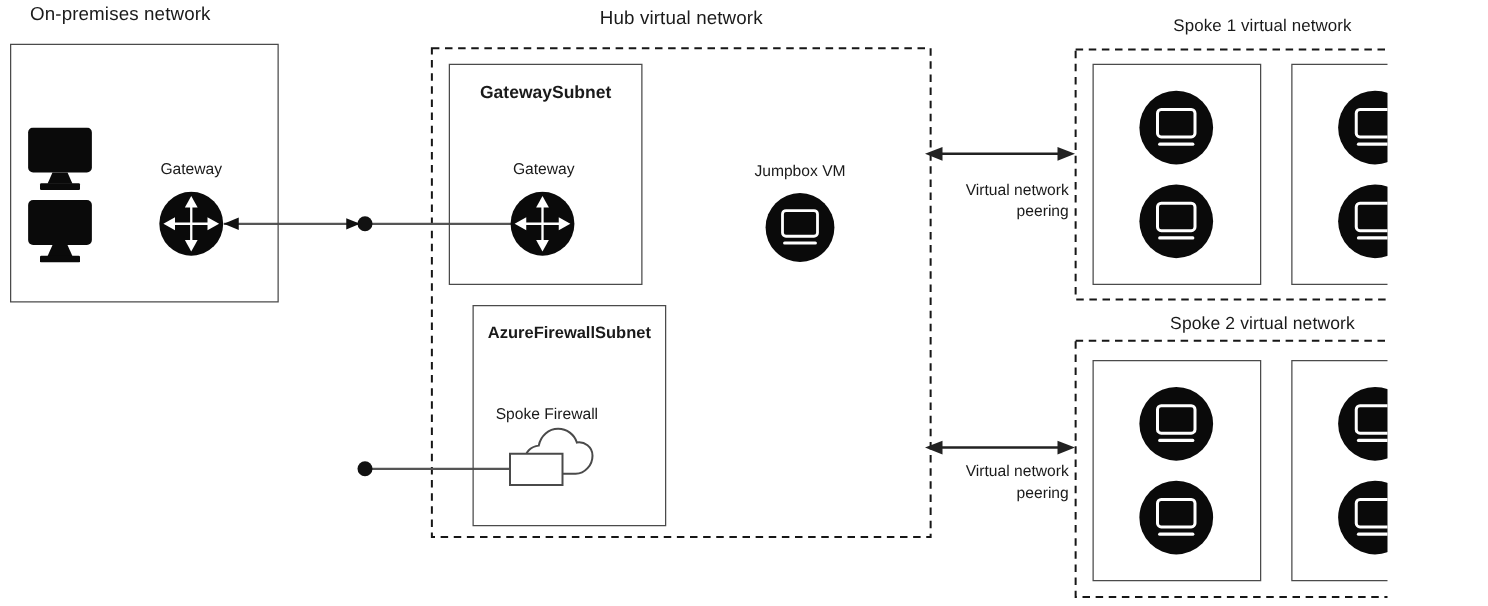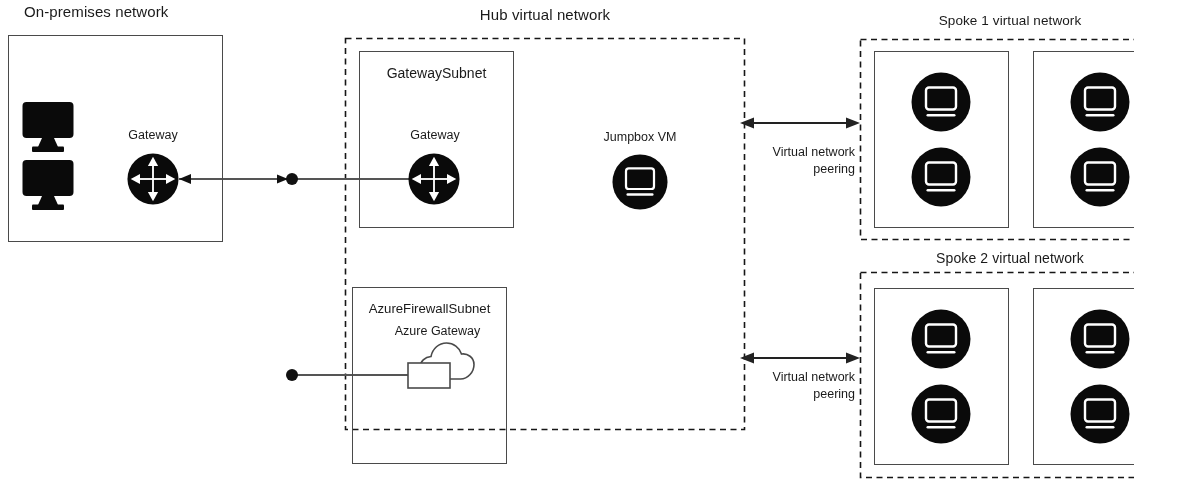--- a/index.html
+++ b/index.html
@@ -4,32 +4,32 @@
 <style>
   html, body { margin: 0; padding: 0; background: #ffffff; }
   .canvas {
     position: relative;
     width: 1110px;
     height: 485px;
     background: #ffffff;
     font-family: "Liberation Sans", "DejaVu Sans", sans-serif;
     color: #1a1a1a;
     overflow: hidden;
-    padding-left: 24px;
   }
   .overlay {
     position: absolute;
     left: 0; top: 0;
     width: 1190px; height: 485px;
   }
   .box {
     position: absolute;
     border: 1.6px solid #4a4a4a;
     background: transparent;
     box-sizing: border-box;
+    font-weight: bold;
   }
   .section-title {
     position: absolute;
     font-size: 15px;
     letter-spacing: 0.1px;
     white-space: nowrap;
   }
   .centered { text-align: center; white-space: nowrap; }
   .subnet-title {
     text-align: center;
@@ -131,24 +131,24 @@
 
   <div class="icon-label" style="left:590px; top:130px; width:100px;">Jumpbox VM</div>
   <div class="icon-abs" style="left:612px; top:154px;">
     <svg width="56" height="56" viewBox="0 0 60 60">
       <circle cx="30" cy="30" r="29.5" fill="#0a0a0a"></circle>
       <rect x="15" y="15.5" width="30" height="22" rx="3" fill="none" stroke="#ffffff" stroke-width="2.4"></rect>
       <rect x="15.5" y="42" width="29" height="2.6" rx="1.3" fill="#ffffff"></rect>
     </svg>
   </div>
 
-  <div class="box" style="left:352px; top:244px; width:155px; height:177px;margin-top:43px;">
+  <div class="box" style="left:378px; top:244px; width:155px; height:177px;">
     <div class="subnet-title small">AzureFirewallSubnet</div>
   </div>
-  <div class="icon-label" style="left:385px; top:324px; width:105px;">Azure Gateway</div>
+  <div class="icon-label" style="left:385px; top:324px; width:105px;">Spoke Firewall</div>
   <div class="icon-abs" style="left:402px; top:335px;">
     <svg width="78" height="56" viewBox="0 0 78 56">
       <path d="M 32 44 C 24 44 18 39 18 32.5 C 18 26.5 23 22 29 21.5 C 30.5 13.5 37 8 44.5 8 C 51.5 8 57.5 12.5 59.5 19 C 65.5 18 72 22.5 72 29.5 C 72 37 66 44 58.5 44 Z" fill="#ffffff" stroke="#4a4a4a" stroke-width="1.6"></path>
       <rect x="6" y="28" width="42" height="25" fill="#ffffff" stroke="#4a4a4a" stroke-width="1.6"></rect>
     </svg>
   </div>
 
   <div class="section-title centered" style="left:850px; top:13px; width:320px; font-size:13.5px;">Spoke 1 virtual network</div>
 
   <div class="box" style="left:874px; top:51px; width:135px; height:177px;">

